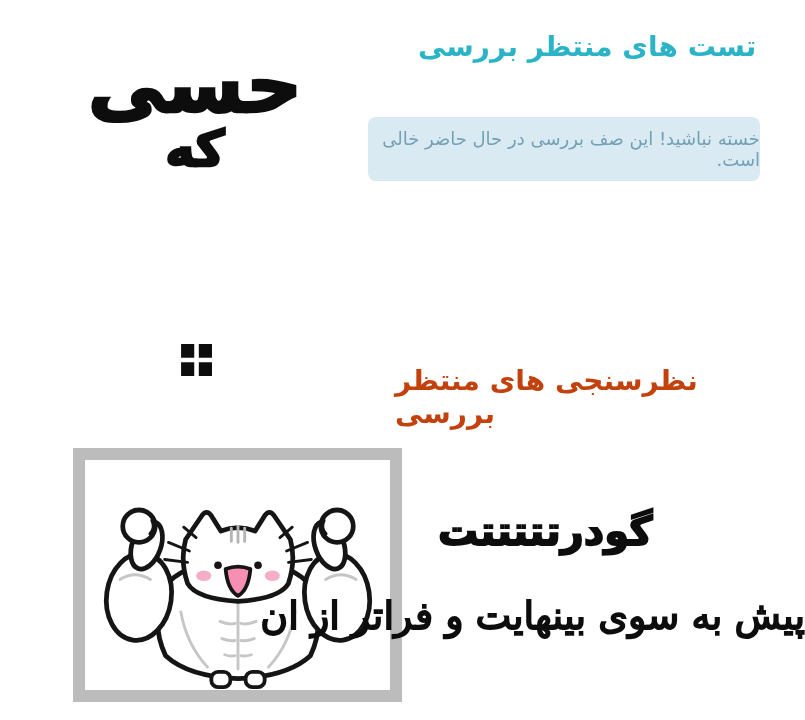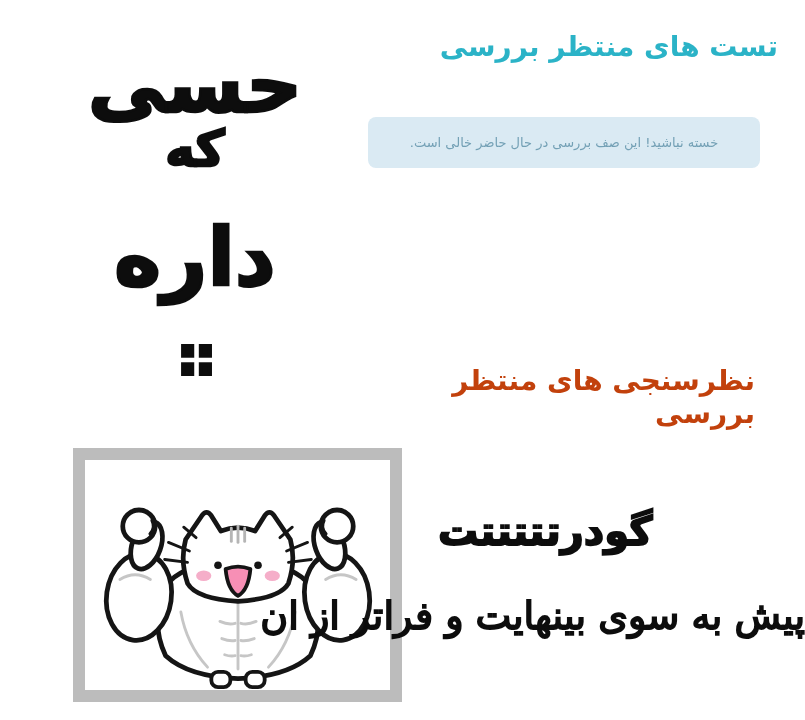--- a/index.html
+++ b/index.html
@@ -3,32 +3,32 @@
 <meta charset="utf-8">
 <style>
   html,body{margin:0;padding:0;background:#ffffff;}
   .stage{
     position:relative;width:805px;height:720px;overflow:hidden;
     background:#ffffff;
     font-family:"DejaVu Sans",sans-serif;
   }
   
   .queue-heading{
-    position:absolute;direction:rtl;text-align:right;
+    position:absolute;direction:rtl;text-align:left;
     font-weight:bold;font-size:28px;letter-spacing:0;
     width:360px;cursor:pointer;
   }
   .heading-tests   {left:418px;top:30px;}
   .heading-slides  {left:400px;top:242px;}
   .heading-surveys {left:395px;top:364px;}
   .empty-box{
-    position:absolute;left:368px;top:117px;width:392px;height:51px;
+    position:absolute;left:368px;top:117px;width:392px;height:64px;
     border-radius:8px;direction:rtl;
     display:flex;align-items:center;justify-content:center;
-    font-size:13px;
+    font-size:18px;
   }
   
   .caption-line{
     position:absolute;left:45px;width:300px;text-align:center;
     direction:rtl;color:#0d0d0d;font-weight:bold;line-height:1;
     -webkit-text-stroke:2.6px #0d0d0d;
   }
   .cap-0{top:46px;font-size:78px;}
   .cap-1{top:124px;font-size:50px;}
   .cap-2{top:218px;font-size:80px;}
@@ -62,21 +62,20 @@
 
   <div class="empty-box" style="background: rgb(218, 234, 243); color: rgb(115, 160, 181);">
     <span>خسته نباشید! این صف بررسی در حال حاضر خالی است.</span>
   </div>
 
 
   <div class="queue-heading heading-surveys" style="color: #c2410c;">نظرسنجی های منتظر بررسی</div>
 
   <div class="caption-line cap-0">حسی</div>
   <div class="caption-line cap-1">که</div>
-  <div class="caption-line cap-2">داره</div>
   <div class="caption-line cap-3">::</div>
 
   <div class="cat-frame" style="border-color: rgb(188, 188, 188);">
     <svg width="290" height="200" viewBox="0 0 300 210" xmlns="http://www.w3.org/2000/svg">
 
       <path d="M72 104 Q84 84 116 78 L184 78 Q216 84 228 104 Q242 140 226 174 Q202 196 150 198 Q98 196 74 174 Q58 140 72 104 Z" fill="#ffffff" stroke="#151515" stroke-width="5" stroke-linejoin="round"></path>
 
       <rect x="122" y="191" width="20" height="16" rx="7" fill="#ffffff" stroke="#151515" stroke-width="4"></rect>
       <rect x="158" y="191" width="20" height="16" rx="7" fill="#ffffff" stroke="#151515" stroke-width="4"></rect>
 

